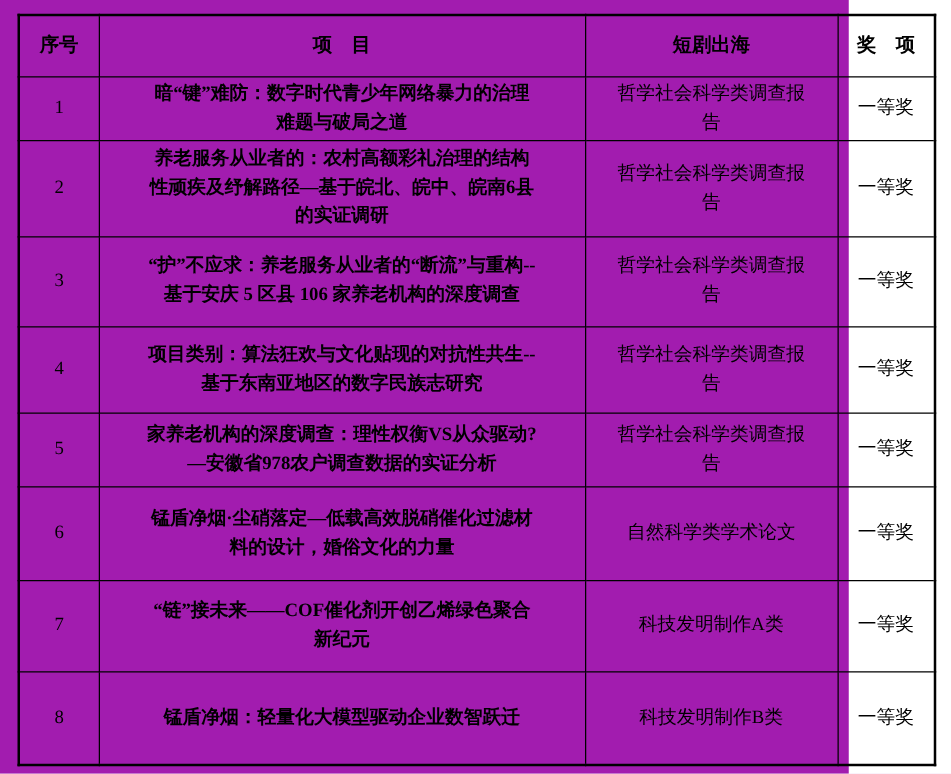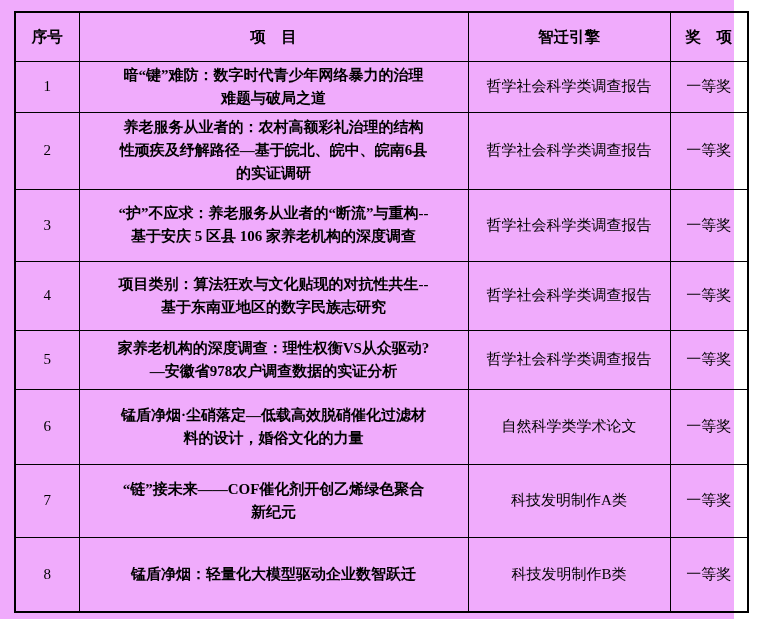--- a/index.html
+++ b/index.html
@@ -4,23 +4,23 @@
 <style>
   html, body {
     margin: 0;
     padding: 0;
     background: #ffffff;
     color: #000000;
     font-family: "Liberation Serif", "DejaVu Serif", serif;
   }
   .page {
     position: relative;
-    width: 734px;
+    width: 679px;
     height: 619px;
-    background: #f0abfc;
+    background: #a21caf;
     box-sizing: border-box;
     padding: 11px 14px;
   }
   table.awards {
     border-collapse: collapse;
     table-layout: fixed;
     width: 733px;
     border: 2px solid #000000;
   }
   col.col-no       { width: 64px;  }
@@ -49,39 +49,39 @@
   tbody tr:nth-child(5) { height: 59px; }
   tbody tr:nth-child(6) { height: 75px; }
   tbody tr:nth-child(7) { height: 73px; }
   tbody tr:nth-child(8) { height: 75px; }
 
   td.c-project {
     padding: 2px 38px;
     font-weight: bold;
   }
   td.c-category {
-    padding: 2px 8px;
+    padding: 2px 20px;
   }
 </style>
 </head>
 <body>
 
 <div class="page">
   <table class="awards">
     <colgroup>
       <col class="col-no">
       <col class="col-project">
       <col class="col-category">
       <col class="col-award">
     </colgroup>
     <thead>
       <tr>
         <th>序号</th>
         <th>项　目</th>
-        <th>智迁引擎</th>
+        <th>短剧出海</th>
         <th>奖　项</th>
       </tr>
     </thead>
     <tbody>
       <tr>
         <td class="c-no">1</td>
         <td class="c-project">暗“键”难防：数字时代青少年网络暴力的治理难题与破局之道</td>
         <td class="c-category">哲学社会科学类调查报告</td>
         <td class="c-award">一等奖</td>
       </tr>

